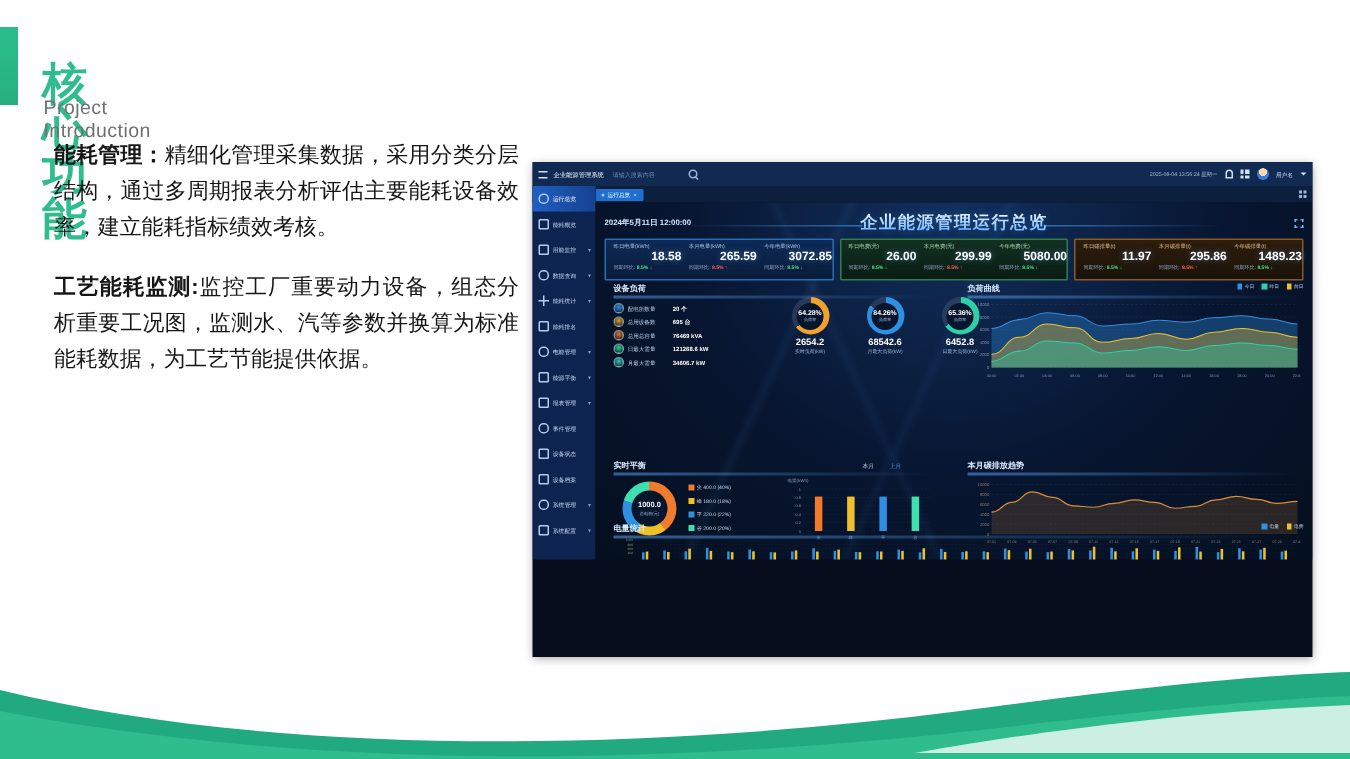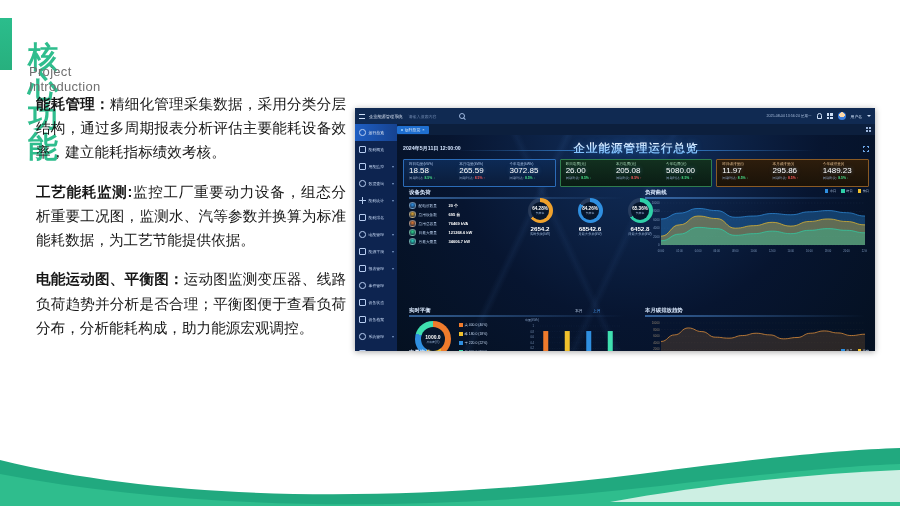--- a/index.html
+++ b/index.html
@@ -24,21 +24,21 @@
     text-align:justify; }
   .para b { font-weight:bold; }
 
   
   .wave { position:absolute; left:0; width:900px; pointer-events:none; }
   #wave-back  { bottom:0; height:90px; }
   #wave-front { bottom:0; height:90px; }
 
   
   #dashboard {
-    position:absolute; left:355px; top:108px; width:520px; height:243px;
+    position:absolute; left:355px; top:108px; width:520px; height:330px;
     background:#060c1c; overflow:hidden;
     box-shadow:0 1px 6px rgba(0,0,0,.35);
     font-family:"Liberation Sans","DejaVu Sans",sans-serif;
   }
 
   
   .appbar { position:absolute; left:0; top:0; width:520px; height:16px;
     background:#102a52; display:flex; align-items:center; padding:0 4px; }
   .appbar .ham { width:6px; height:5px; border-top:1px solid #cfe0f7;
     border-bottom:1px solid #cfe0f7; margin-right:4px; }
@@ -129,22 +129,22 @@
     display:flex; gap:4px; }
   .kpi-group { flex:1; display:flex; border:0.8px solid; border-radius:1px;
     padding:2px 0; }
   .kpi-group.g-blue  { border-color:#2b6cb8; background:linear-gradient(180deg,#0d2a55,#0a1c3a); }
   .kpi-group.g-green { border-color:#2f7d4e; background:linear-gradient(180deg,#12301f,#0a1c14); }
   .kpi-group.g-orange{ border-color:#8a5a24; background:linear-gradient(180deg,#2d1d0c,#1a1208); }
   .kpi { flex:1; padding-left:5px; }
   .kpi-lb { font-size:3.6px; color:#a9c2e6; white-space:nowrap; }
   .kpi-group.g-green .kpi-lb{ color:#a7d8b6; }
   .kpi-group.g-orange .kpi-lb{ color:#e0bb8c; }
-  .kpi-val { font-size:8px; font-weight:normal; color:#ffffff; line-height:1.25;
-    text-shadow:0 0 4px rgba(120,190,255,.5); }
+  .kpi-val { font-size:8px; font-weight:bold; color:#ffffff; line-height:1.25;
+    text-shadow:0 0 4px rgba(120,190,255,.5);text-align:right; }
   .kpi-chg { font-size:3.4px; color:#8fa7c9; white-space:nowrap; }
   .kpi-chg b{ font-weight:bold; }
   .up   { color:#ff5d5d; }
   .down { color:#49e08a; }
 
   
   .panel-h { position:absolute; font-size:5.4px; font-weight:bold; color:#dcebff;
     white-space:nowrap; }
   .panel-rule { position:absolute; height:2px;
     background:linear-gradient(90deg,rgba(90,160,240,.55),rgba(90,160,240,0)); }
@@ -201,23 +201,20 @@
   <div class="title-zh">核心功能</div>
   <div class="title-en">Project Introduction</div>
 </div>
 
 <div id="body-copy">
   <p class="para">
     <b>能耗管理：</b><span>精细化管理采集数据，采用分类分层结构，通过多周期报表分析评估主要能耗设备效率，建立能耗指标绩效考核。</span>
   </p>
   <p class="para">
     <b>工艺能耗监测:</b><span>监控工厂重要动力设备，组态分析重要工况图，监测水、汽等参数并换算为标准能耗数据，为工艺节能提供依据。</span>
-  </p>
-  <p class="para">
-    <b>电能运动图、平衡图：</b><span>运动图监测变压器、线路负荷趋势并分析是否合理；平衡图便于查看负荷分布，分析能耗构成，助力能源宏观调控。</span>
   </p>
 </div>
 
 <div id="dashboard">
 
   <div class="appbar">
     <div class="ham"></div>
     <div class="sys-name">企业能源管理系统</div>
     <div class="sys-sub">请输入搜索内容</div>
     <div class="search-ic"></div>
@@ -351,21 +348,21 @@
           </div>
         </div>
         <div class="kpi-group g-green">
           <div class="kpi">
             <div class="kpi-lb">昨日电费(元)</div>
             <div class="kpi-val">26.00</div>
             <div class="kpi-chg"><span>同期环比:</span> <b class="down">8.5% ↓</b></div>
           </div>
           <div class="kpi">
             <div class="kpi-lb">本月电费(元)</div>
-            <div class="kpi-val">205.08</div>
+            <div class="kpi-val">299.99</div>
             <div class="kpi-chg"><span>同期环比:</span> <b class="up">8.5% ↑</b></div>
           </div>
           <div class="kpi">
             <div class="kpi-lb">今年电费(元)</div>
             <div class="kpi-val">5080.00</div>
             <div class="kpi-chg"><span>同期环比:</span> <b class="down">8.5% ↓</b></div>
           </div>
         </div>
         <div class="kpi-group g-orange">
           <div class="kpi">

